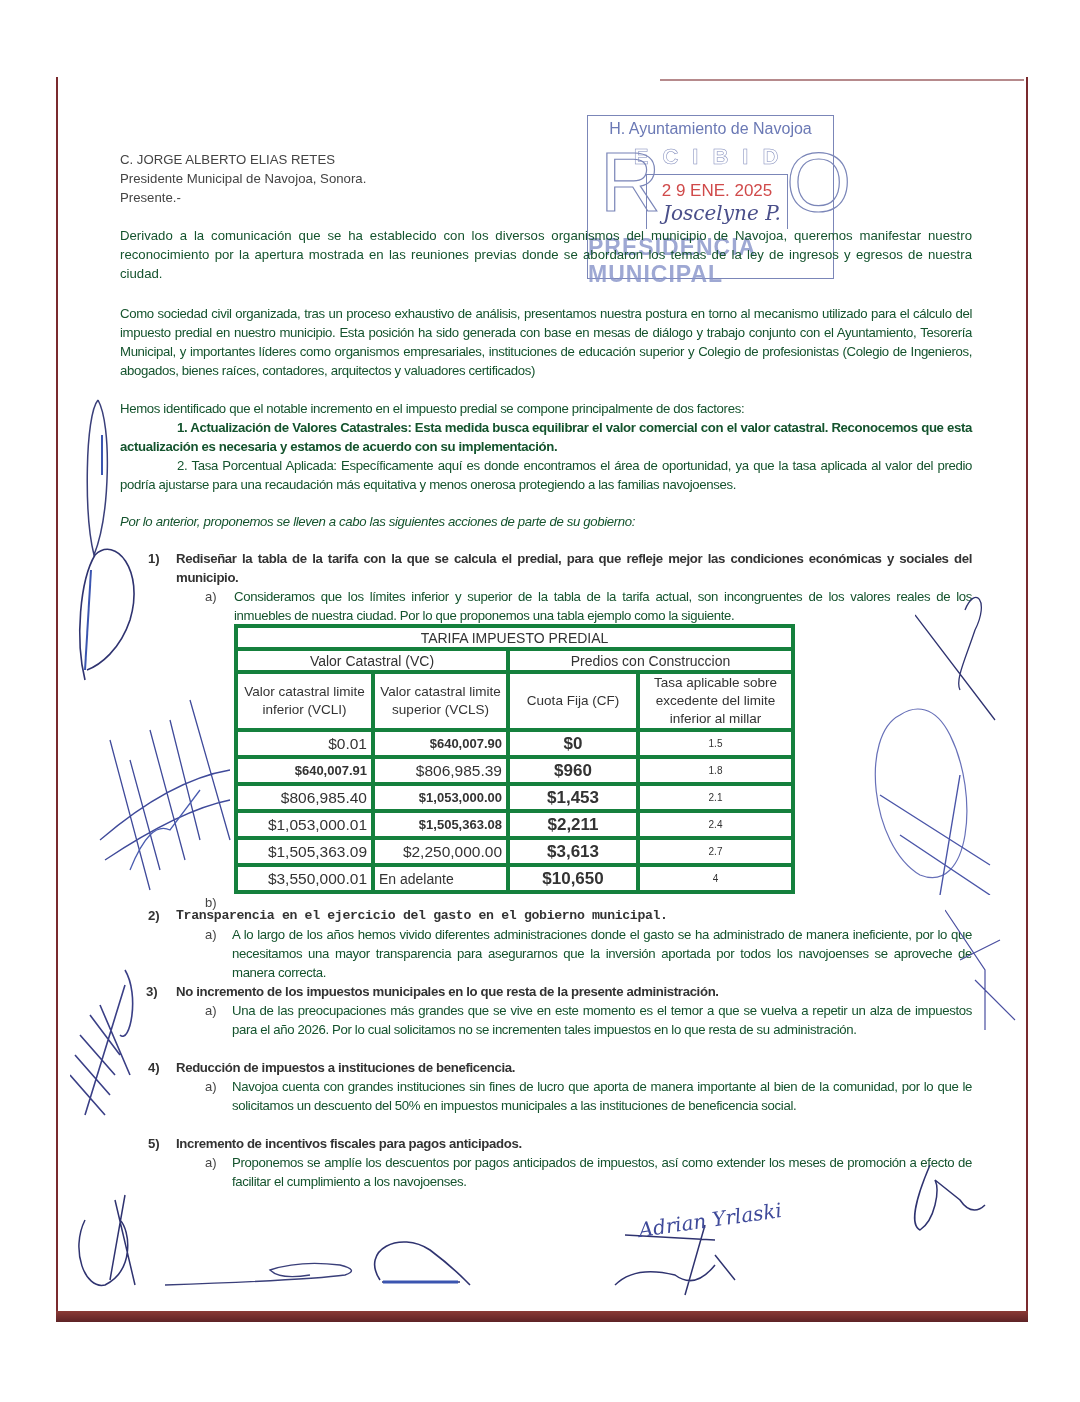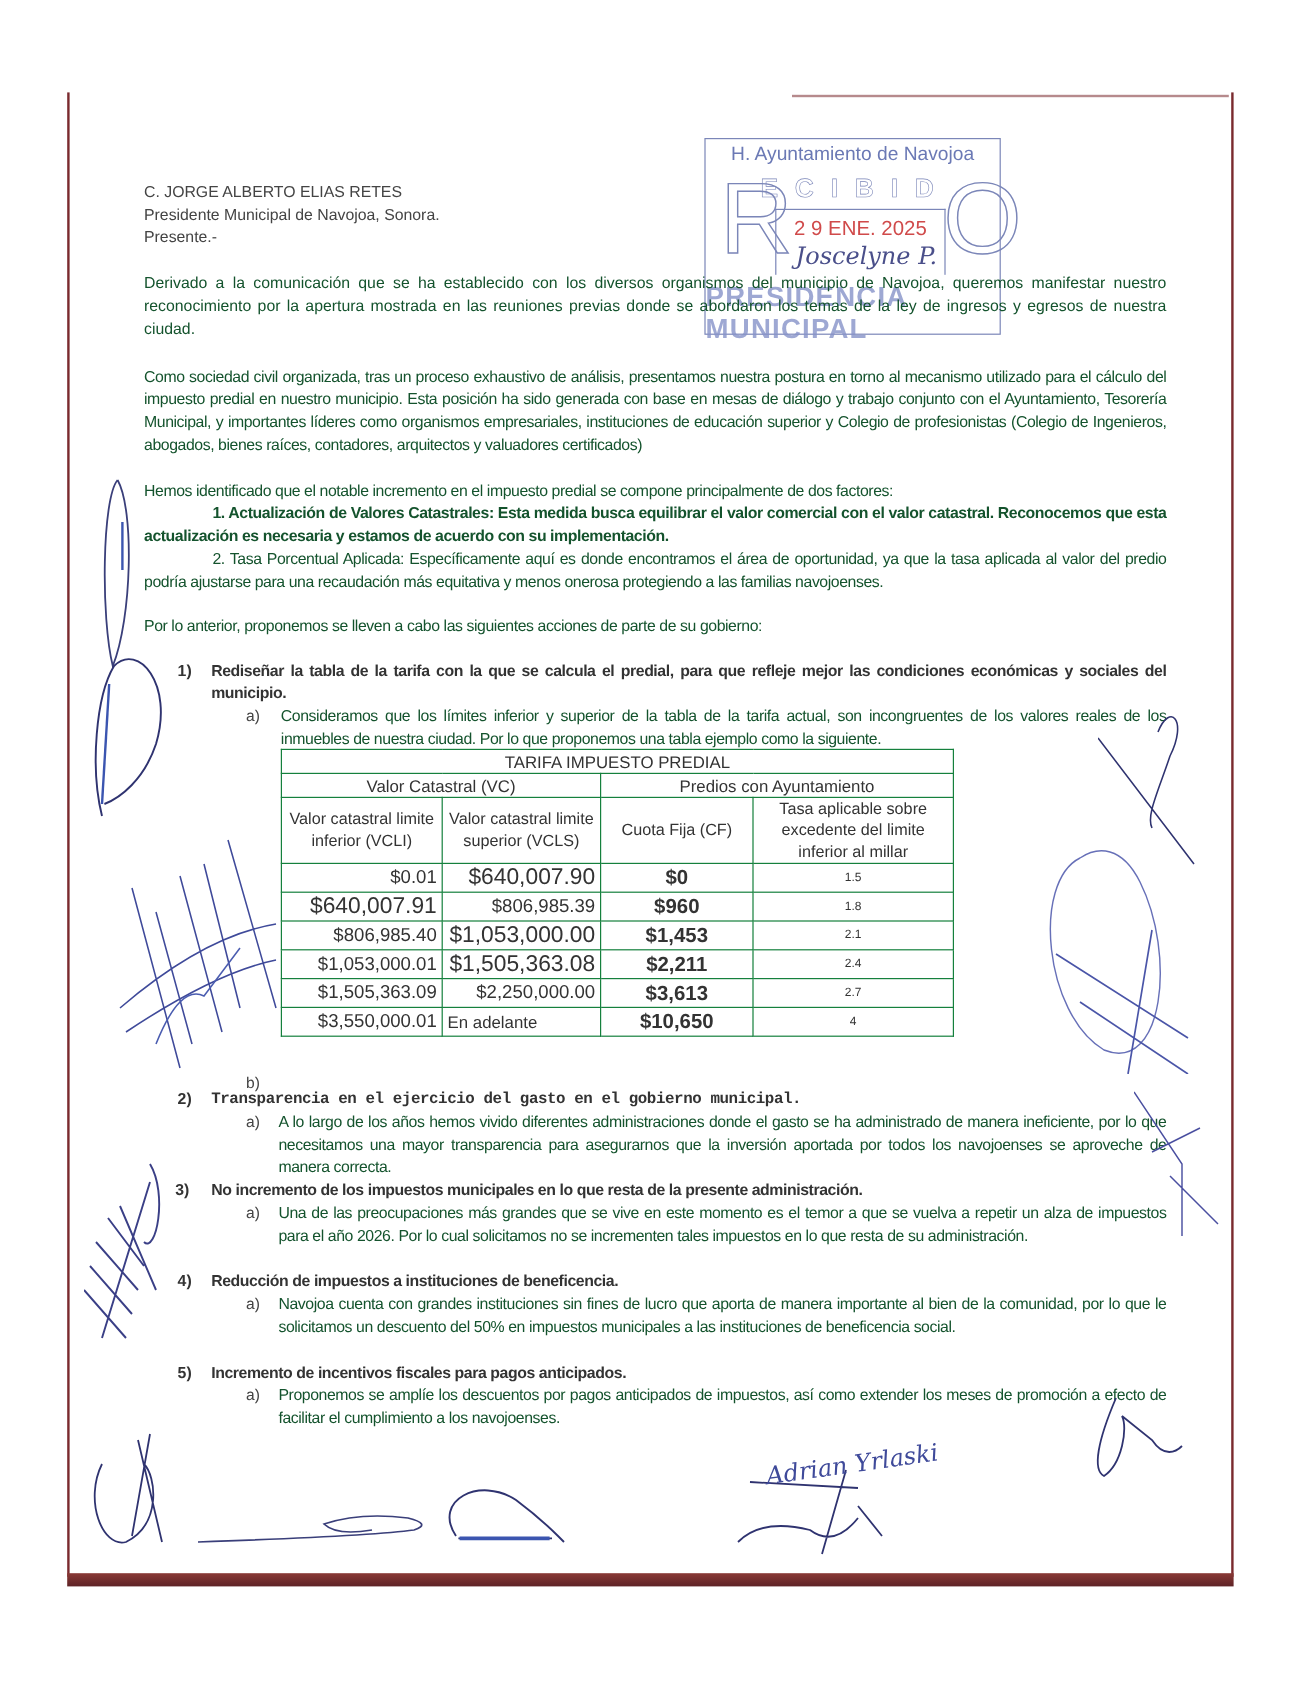--- a/index.html
+++ b/index.html
@@ -23,26 +23,26 @@
                     font-size:22px; letter-spacing:14px; font-weight:bold; -webkit-text-stroke:0.5px #7b86b8; color:transparent; }
   .stamp-R { position:absolute; left:12px; top:24px; font-size:84px; line-height:84px; color:transparent; -webkit-text-stroke:1.2px #7b86b8; }
   .stamp-O { position:absolute; left:198px; top:24px; font-size:84px; line-height:84px; color:transparent; -webkit-text-stroke:1.2px #7b86b8; }
   .stamp-inner { position:absolute; left:58px; top:58px; width:140px; height:54px; border:1px solid #7b86b8; border-bottom:none; }
   .stamp-date { position:absolute; left:0; top:6px; width:100%; text-align:center; color:#d04a4a; font-size:17px; font-family:"Liberation Sans", sans-serif; }
   .stamp-sign { position:absolute; left:16px; top:26px; color:#4a4f8a; font-size:20px; font-family:"DejaVu Serif", serif; font-style:italic; }
   .stamp-pm { position:absolute; left:0; top:118px; width:100%; color:#8793c9; font-size:23px; font-weight:bold;
               letter-spacing:1px; opacity:.8; }
   
   table.tarifa { position:absolute; left:234px; top:624px; width:561px; border-collapse:collapse; font-size:13.5px; color:#333; }
-  table.tarifa td { border:1px solid #15803d; padding:0 4px; height:23px; }
+  table.tarifa td { border:4px solid #15803d; padding:0 4px; height:23px; }
   .t-title { text-align:center; font-size:14px; height:19px !important; }
   .t-group { text-align:center; font-size:14px; height:19px !important; }
   .t-head td { text-align:center; font-size:13.5px; line-height:18px; height:78px; }
   .r { text-align:right; font-size:15.5px; }
-  .rs { text-align:right; font-size:19px; }
+  .rs { text-align:right; font-size:13px;font-weight:bold; }
   .c-b { text-align:center; font-weight:bold; font-size:17px; }
   .c { text-align:center; font-size:10px; }
   .sig { position:absolute; }
 </style>
 </head>
 <body>
 
 <div class="page"></div>
 <div class="top-edge"></div>
 <div class="bottom-edge"></div>
@@ -61,35 +61,35 @@
     <div class="stamp-sign">Joscelyne P.</div>
   </div>
   <div class="stamp-pm">PRESIDENCIA MUNICIPAL</div>
 </div>
 
 <div class="para" style="top:226px;">Derivado a la comunicación que se ha establecido con los diversos organismos del municipio de Navojoa, queremos manifestar nuestro reconocimiento por la apertura mostrada en las reuniones previas donde se abordaron los temas de la ley de ingresos y egresos de nuestra ciudad.</div>
 <div class="para cond" style="top:304px;">Como sociedad civil organizada, tras un proceso exhaustivo de análisis, presentamos nuestra postura en torno al mecanismo utilizado para el cálculo del impuesto predial en nuestro municipio. Esta posición ha sido generada con base en mesas de diálogo y trabajo conjunto con el Ayuntamiento, Tesorería Municipal, y importantes líderes como organismos empresariales, instituciones de educación superior y Colegio de profesionistas (Colegio de Ingenieros, abogados, bienes raíces, contadores, arquitectos y valuadores certificados)</div>
 <div class="para cond" style="top:399px;">Hemos identificado que el notable incremento en el impuesto predial se compone principalmente de dos factores:</div>
 <div class="para cond" style="top:418px;text-indent:57px;font-weight:bold;">1. Actualización de Valores Catastrales: Esta medida busca equilibrar el valor comercial con el valor catastral. Reconocemos que esta actualización es necesaria y estamos de acuerdo con su implementación.</div>
 <div class="para cond" style="top:456px;text-indent:57px;">2. Tasa Porcentual Aplicada: Específicamente aquí es donde encontramos el área de oportunidad, ya que la tasa aplicada al valor del predio podría ajustarse para una recaudación más equitativa y menos onerosa protegiendo a las familias navojoenses.</div>
-<div class="para cond" style="top:512px;">Por lo anterior, proponemos se lleven a cabo las siguientes acciones de parte de su gobierno:</div>
+<div class="para cond" style="top:512px;font-style:italic;">Por lo anterior, proponemos se lleven a cabo las siguientes acciones de parte de su gobierno:</div>
 
 <div class="num" style="left:148px;top:549px;">1)</div>
 <div class="para cond b" style="left:176px;width:796px;top:549px;">Rediseñar la tabla de la tarifa con la que se calcula el predial, para que refleje mejor las condiciones económicas y sociales del municipio.</div>
 <div class="sub" style="left:205px;top:587px;">a)</div>
 <div class="para cond" style="left:234px;width:738px;top:587px;">Consideramos que los límites inferior y superior de la tabla de la tarifa actual, son incongruentes de los valores reales de los inmuebles de nuestra ciudad. Por lo que proponemos una tabla ejemplo como la siguiente.</div>
 
 <table class="tarifa">
   <tbody>
       <tr>
     <td colspan="4" class="t-title">TARIFA IMPUESTO PREDIAL</td>
   </tr>
   <tr>
     <td colspan="2" class="t-group">Valor Catastral (VC)</td>
-    <td colspan="2" class="t-group">Predios con Ayuntamiento</td>
+    <td colspan="2" class="t-group">Predios con Construccion</td>
   </tr>
   <tr class="t-head">
     <td style="width:125px">Valor catastral limite inferior (VCLI)</td>
     <td style="width:123px">Valor catastral limite superior (VCLS)</td>
     <td style="width:118px">Cuota Fija (CF)</td>
     <td>Tasa aplicable sobre excedente del limite inferior al millar</td>
   </tr>
   <tr>
     <td class="r">$0.01</td>
     <td class="rs">$640,007.90</td>

